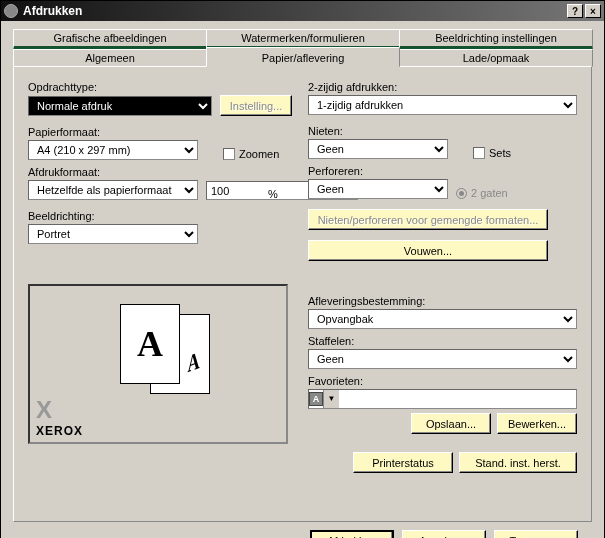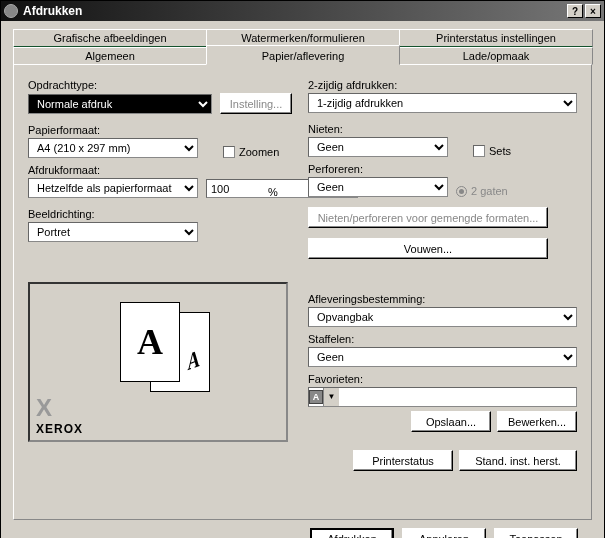--- a/index.html
+++ b/index.html
@@ -6,33 +6,33 @@
 body { font-family: Tahoma, Arial, sans-serif; font-size: 11px; background: #aaa; width: 605px; height: 538px; overflow: hidden; }
 .window { width: 605px; background: #d4d0c8; border: 1px solid #000; }
 .titlebar { background: linear-gradient(to right, #111, #777); color: #fff; height: 20px; display: flex; align-items: center; padding: 0 3px; }
 .titlebar .icon { width: 14px; height: 14px; background: #888; border-radius: 50%; margin-right: 5px; border: 1px solid #aaa; }
 .titlebar .title { font-weight: bold; flex: 1; font-size: 12px; }
 .title-btn { width: 16px; height: 14px; background: #d4d0c8; border: 1px solid #000; border-top-color: #fff; border-left-color: #fff; margin-left: 2px; font-size: 10px; text-align: center; line-height: 13px; font-weight: bold; color: #000; cursor: pointer; }
 .content { padding: 8px 12px 12px 12px; }
 .tabs { position: relative; }
 .tab-row { display: flex; }
 .tab { background: #d4d0c8; border: 1px solid #888; border-top-color: #fff; border-left-color: #fff; border-bottom-color: #d4d0c8; padding: 2px 6px; font-size: 11px; text-align: center; margin-right: -1px; cursor: pointer; flex: 1; }
-.tab.back { border-bottom: 2px solid #14532d; position: relative; z-index: 1; }
+.tab.back { border-bottom: 4px solid #14532d; position: relative; z-index: 1; }
 .tab.active { background: #d4d0c8; border-bottom: 1px solid #d4d0c8; position: relative; z-index: 3; margin-top: -2px; padding-top: 4px; }
 .tab-row.row2 { margin-top: -1px; }
 .tab-row.row2 .tab:not(.active) { z-index: 2; border-bottom: 1px solid #d4d0c8; }
 .panel { border: 1px solid #888; border-top-color: #fff; border-left-color: #fff; margin-top: -1px; padding: 14px 14px 8px 14px; position: relative; z-index: 2; background: #d4d0c8; height: 456px; display: flex; }
 .leftcol { width: 280px; padding-right: 16px; }
 .rightcol { flex: 1; }
 .field { margin-bottom: 6px; }
 .label { display: block; margin-bottom: 2px; }
 select, input[type=text] { font-family: Tahoma, sans-serif; font-size: 11px; border: 1px solid #888; border-top-color: #666; border-left-color: #666; background: #fff; height: 19px; padding: 1px 4px; }
 select { height: 20px; }
 .row-inline { display: flex; align-items: flex-end; gap: 8px; }
-.btn { background: #ffffff; border: 1px solid #000; border-top-color: #fff; border-left-color: #fff; box-shadow: inset -1px -1px 0 #888; padding: 2px 8px; font-family: Tahoma, sans-serif; font-size: 11px; cursor: pointer; text-align: center; height: 21px; }
+.btn { background: #fef9c3; border: 1px solid #000; border-top-color: #fff; border-left-color: #fff; box-shadow: inset -1px -1px 0 #888; padding: 2px 8px; font-family: Tahoma, sans-serif; font-size: 11px; cursor: pointer; text-align: center; height: 21px; }
 .btn.disabled { color: #888; text-shadow: 1px 1px #fff; cursor: default; }
 .btn.long { width: 240px; }
 .chk { display: inline-flex; align-items: center; gap: 4px; padding-left: 17px; }
 .chk-box { width: 12px; height: 12px; background: #fff; border: 1px solid #888; border-top-color: #666; border-left-color: #666; }
 .radio { display: inline-flex; align-items: center; gap: 4px; color: #888; }
 .radio-c { width: 11px; height: 11px; border: 1px solid #888; border-radius: 50%; background: #d4d0c8; position: relative; }
 .radio-c.on::after { content:''; position: absolute; left: 2px; top: 2px; width: 5px; height: 5px; background: #888; border-radius: 50%; }
 .spinner { display: flex; }
 .spinner input { flex: 1; }
 .spin-btns { display: flex; flex-direction: column; }
@@ -57,21 +57,21 @@
     <span class="title">Afdrukken</span>
     <span class="title-btn">?</span>
     <span class="title-btn">×</span>
   </div>
 
   <div class="content">
     <div class="tabs">
       <div class="tab-row">
         <span class="tab back">Grafische afbeeldingen</span>
         <span class="tab back">Watermerken/formulieren</span>
-        <span class="tab back">Printerstatus instellingen</span>
+        <span class="tab back">Beeldrichting instellingen</span>
       </div>
       <div class="tab-row row2">
         <span class="tab">Algemeen</span>
         <span class="tab active">Papier/aflevering</span>
         <span class="tab">Lade/opmaak</span>
       </div>
 
       <div class="panel">
 
         <div class="leftcol">

